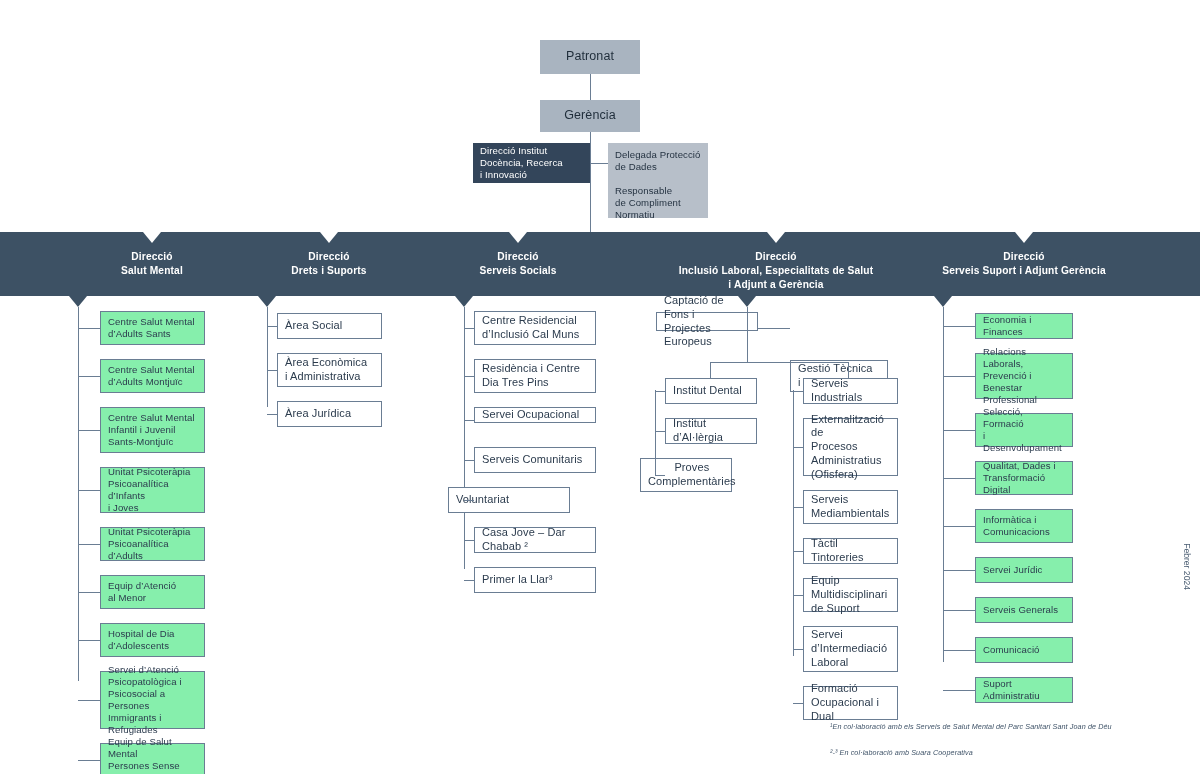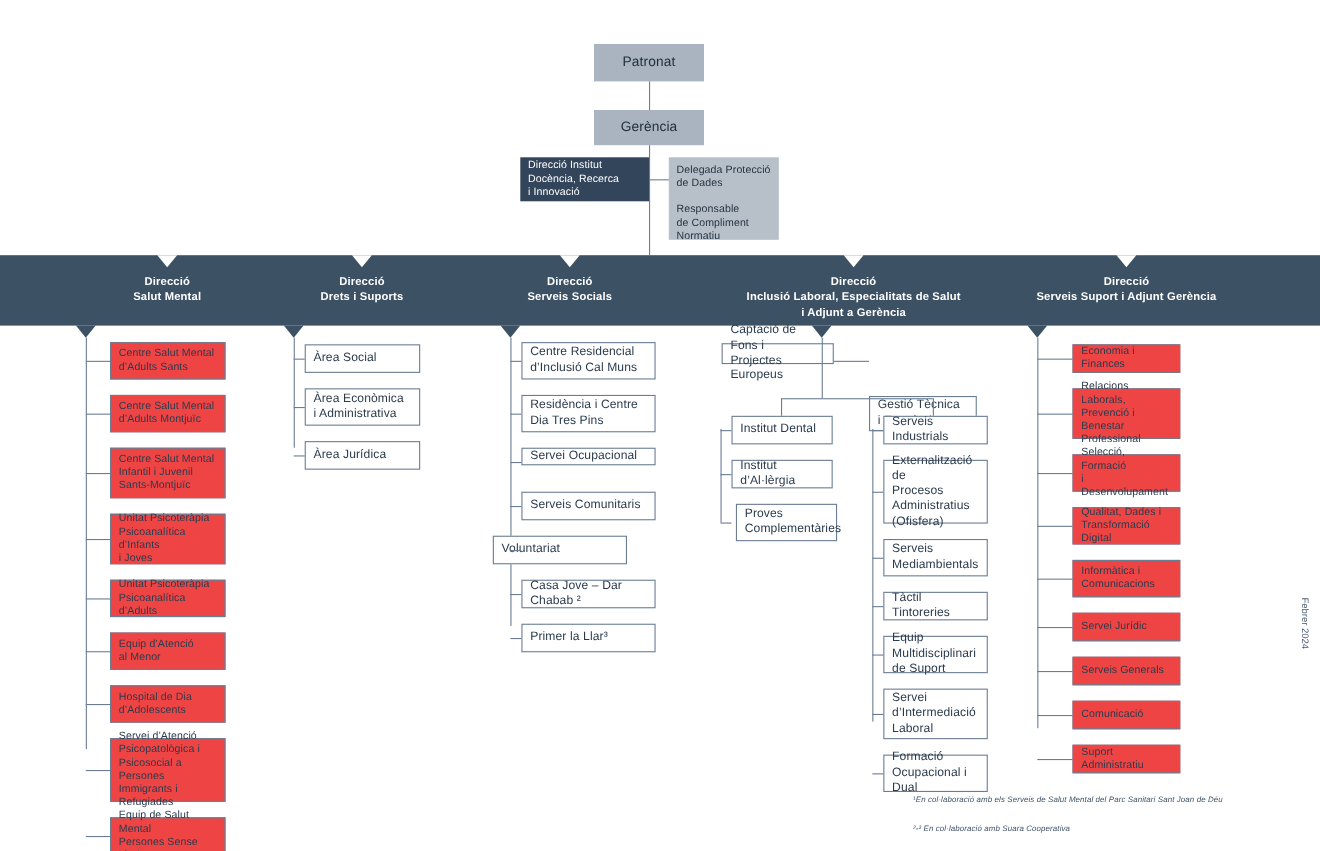--- a/index.html
+++ b/index.html
@@ -64,21 +64,21 @@
   
   .leaf-white {
     background: #ffffff;
     border: 1px solid #6a7d93;
     color: #2b3b4d;
     font-size: 11px;
   }
 
   
   .leaf-grey {
-    background: #ef4444;
+    background: #86efac;
     border: 1px solid #6a7d93;
     color: #2b3b4d;
     font-size: 9.6px;
   }
 
   
   #band {
     position: absolute;
     left: 0;
     top: 232px;
@@ -244,21 +244,21 @@
       <div class="node leaf-white" style="left: 474px; top: 567px; width: 122px; height: 26px;">Primer la Llar³</div>
     </div>
 
   <div id="col4">
       <div class="node leaf-white" style="left: 656px; top: 312px; width: 102px; height: 19px;">Captació de Fons i
 Projectes Europeus</div>
       <div class="node leaf-white" style="left: 790px; top: 312px; width: 98px; height: 32px; margin-top: 48px;">Gestió Tècnica
 i Econòmica</div>
       <div class="node leaf-white" style="left: 665px; top: 378px; width: 92px; height: 26px;">Institut Dental</div>
       <div class="node leaf-white" style="left: 665px; top: 418px; width: 92px; height: 26px;">Institut d’Al·lèrgia</div>
-      <div class="node leaf-white" style="left: 669px; top: 458px; width: 92px; height: 34px;">Proves
+      <div class="node leaf-white" style="left: 640px; top: 458px; width: 92px; height: 34px; text-align: center;">Proves
 Complementàries</div>
       <div class="node leaf-white" style="left: 803px; top: 378px; width: 95px; height: 26px;">Serveis Industrials</div>
       <div class="node leaf-white" style="left: 803px; top: 418px; width: 95px; height: 58px;">Externalització de
 Procesos
 Administratius
 (Ofisfera)</div>
       <div class="node leaf-white" style="left: 803px; top: 490px; width: 95px; height: 34px;">Serveis
 Mediambientals</div>
       <div class="node leaf-white" style="left: 803px; top: 538px; width: 95px; height: 26px;">Tàctil Tintoreries</div>
       <div class="node leaf-white" style="left: 803px; top: 578px; width: 95px; height: 34px;">Equip Multidisciplinari

